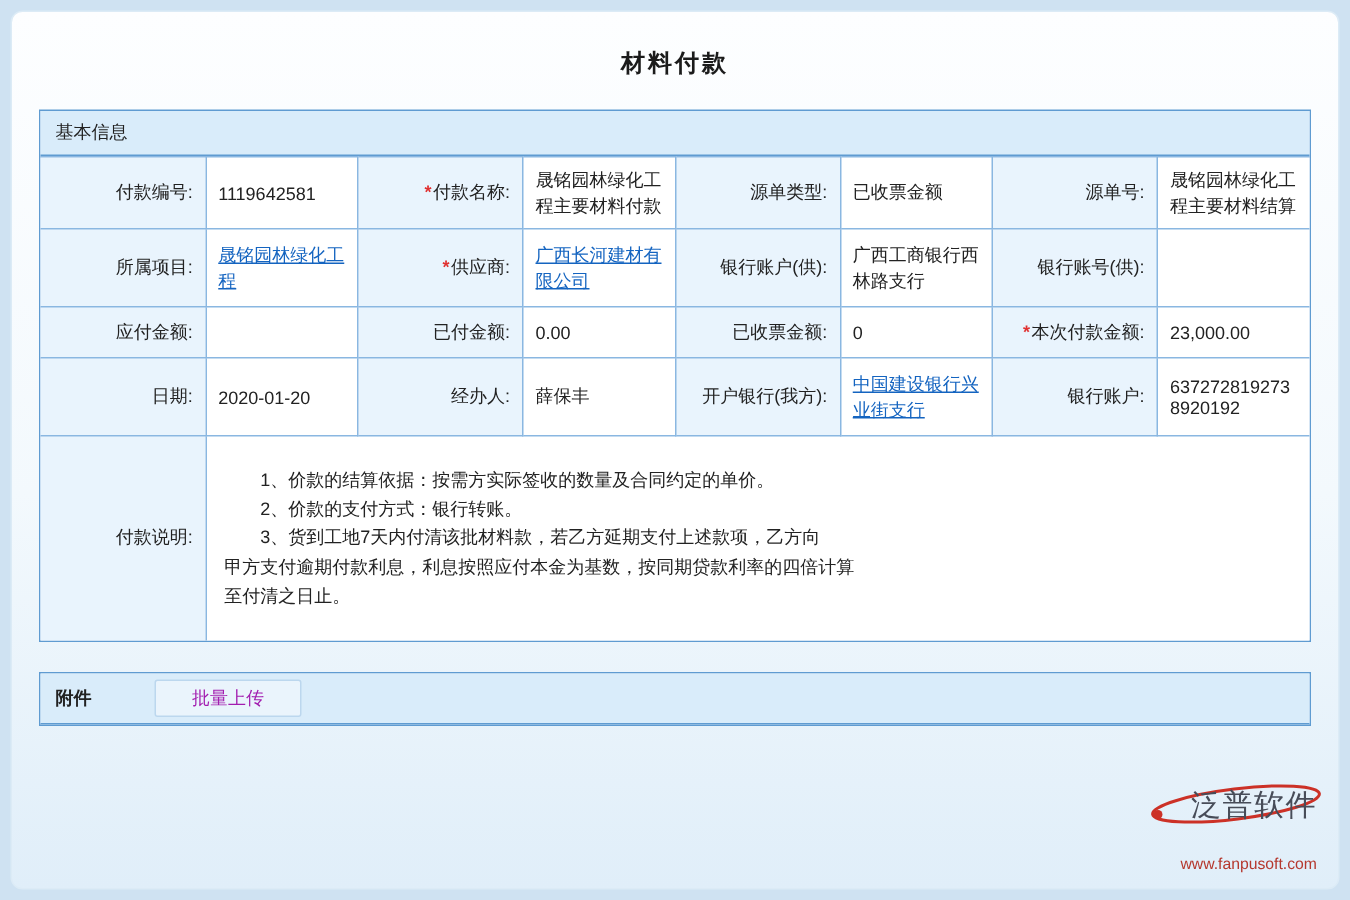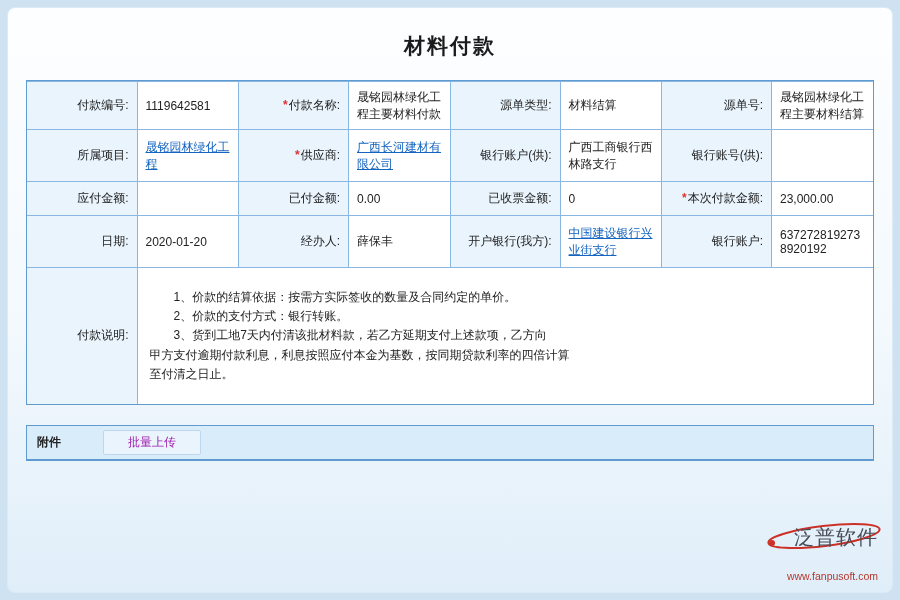--- a/index.html
+++ b/index.html
@@ -12,21 +12,21 @@
     position: relative;
     width: 886px; height: 586px;
     margin: 7px;
     background: linear-gradient(180deg, #fdfeff 0%, #f3f9fd 55%, #e0eef9 100%);
     border: 1px solid #dcebf6;
     border-radius: 8px;
     overflow: hidden;
   }
   .page-title {
     text-align: center;
-    font-size: 21px;
+    font-size: 16px;
     font-weight: bold;
     color: #1b1b1b;
     letter-spacing: 2px;
     padding: 24px 4px 20px;
   }
   .panel {
     margin: 0 18px;
     border: 1px solid #5f9bd1;
     background: #fff;
   }
@@ -131,39 +131,40 @@
   }
 </style>
 </head>
 <body>
 
 <div class="page">
 
   <div class="page-title">材料付款</div>
 
   <section class="panel">
+    <div class="panel-header">基本信息</div>
     <table class="info">
       <colgroup>
         <col style="width:110px">
           <col>
         <col style="width:110px">
           <col>
         <col style="width:110px">
           <col>
         <col style="width:110px">
           <col>
       </colgroup>
       <tbody>
         <tr class="h48">
           <td class="lbl"><span>付款编号:</span></td>
           <td class="val">1119642581</td>
           <td class="lbl"><span class="star">*</span><span>付款名称:</span></td>
           <td class="val">晟铭园林绿化工程主要材料付款</td>
           <td class="lbl"><span>源单类型:</span></td>
-          <td class="val">材料结算</td>
+          <td class="val">已收票金额</td>
           <td class="lbl"><span>源单号:</span></td>
           <td class="val">晟铭园林绿化工程主要材料结算</td>
         </tr>
         <tr class="h52">
           <td class="lbl"><span>所属项目:</span></td>
           <td class="val"><a class="link">晟铭园林绿化工程</a></td>
           <td class="lbl"><span class="star">*</span><span>供应商:</span></td>
           <td class="val"><a class="link">广西长河建材有限公司</a></td>
           <td class="lbl"><span>银行账户(供):</span></td>
           <td class="val">广西工商银行西林路支行</td>

